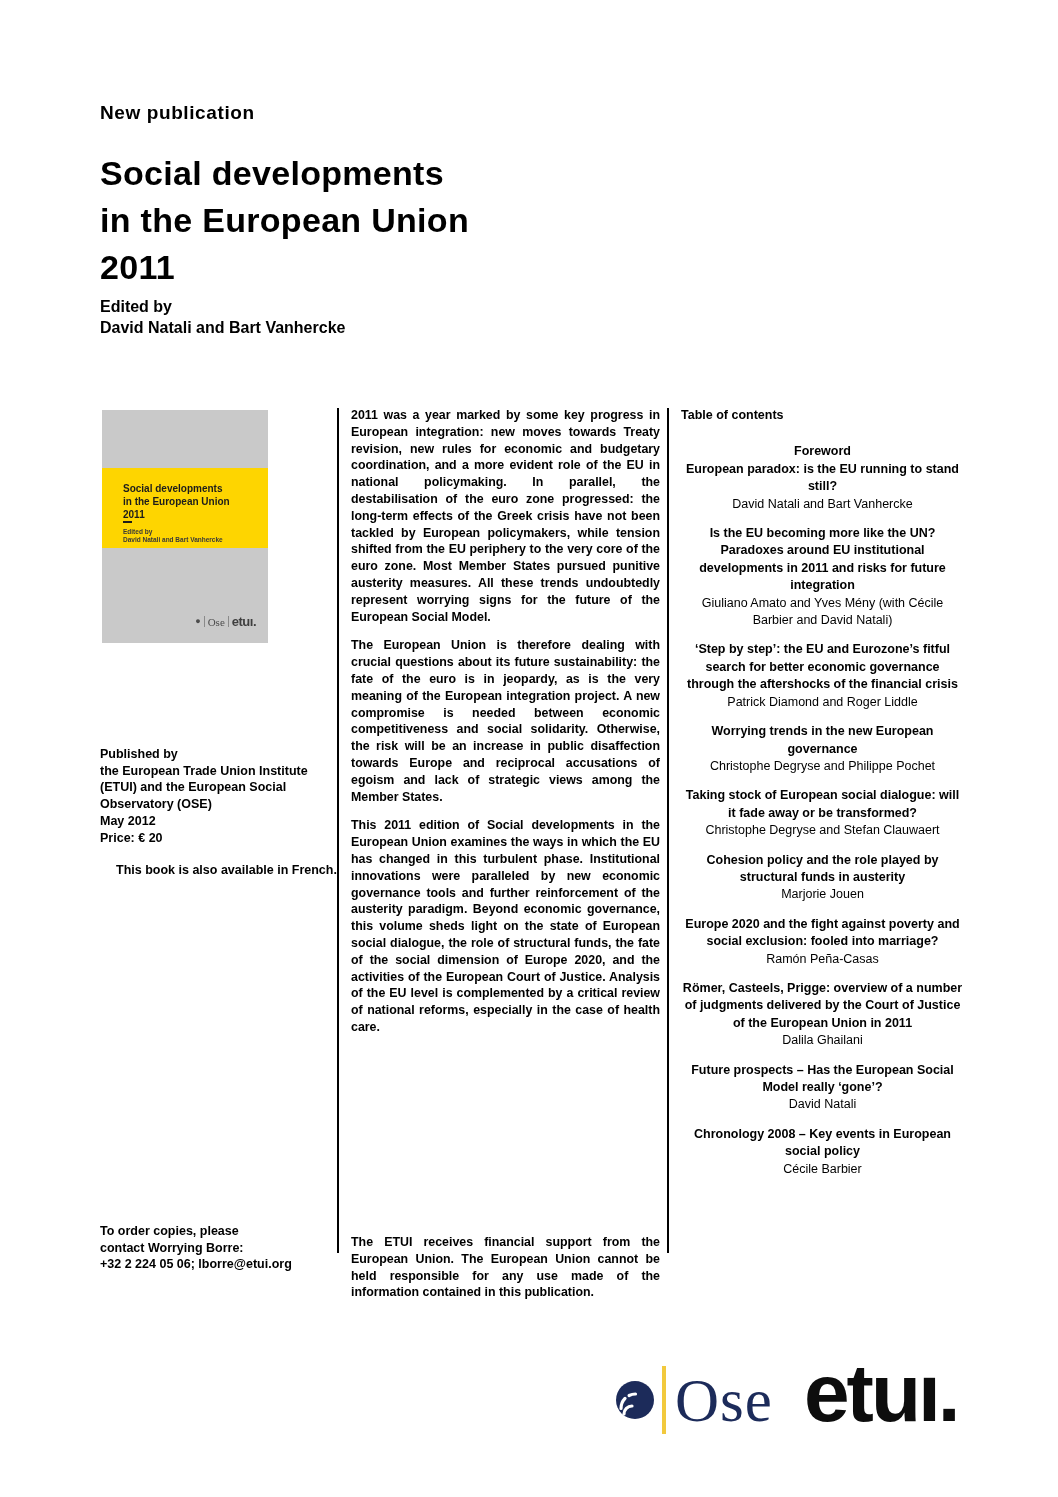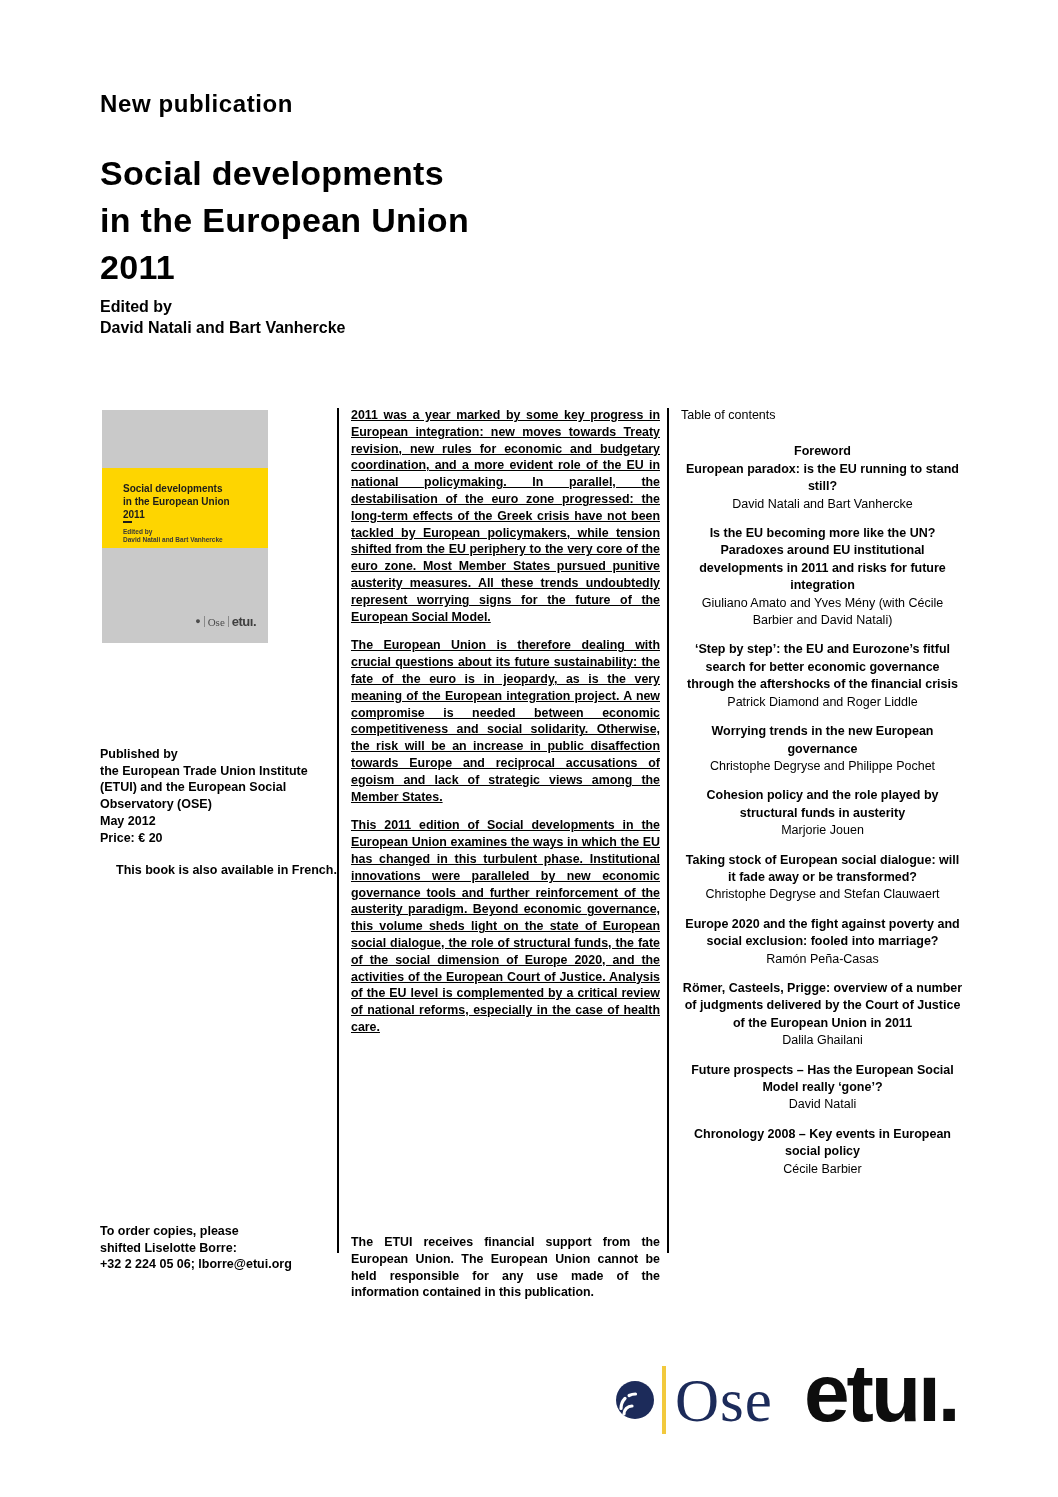--- a/index.html
+++ b/index.html
@@ -2,21 +2,21 @@
 <html><head>
 <meta charset="utf-8">
 <style>
   html,body{margin:0;padding:0;background:#888;}
   .page{
     position:relative;width:1058px;height:1497px;background:#ffffff;
     font-family:"Liberation Sans",sans-serif;color:#000;overflow:hidden;
     margin:0 auto;
   }
   
-  .eyebrow{position:absolute;left:100px;top:90px;font-size:24px;font-weight:bold;letter-spacing:.6px;}
+  .eyebrow{position:absolute;left:100px;top:102px;font-size:19px;font-weight:bold;letter-spacing:.6px;}
   .main-title{position:absolute;left:100px;top:150px;font-size:34px;font-weight:bold;line-height:47px;letter-spacing:.3px;}
   .edited-block{position:absolute;left:100px;top:296px;font-size:16px;font-weight:bold;line-height:21px;}
   
   .cover{position:absolute;left:102px;top:410px;width:166px;height:233px;background:#c9c9c9;}
   .cover-band{position:absolute;left:0;top:58px;width:166px;height:80px;background:#fed500;}
   .cover-title{position:absolute;left:21px;top:14px;font-size:10px;font-weight:bold;line-height:13px;color:#1d1d1b;}
   .cover-dash{position:absolute;left:21px;top:53px;width:9px;height:2px;background:#1d1d1b;}
   .cover-edited{position:absolute;left:21px;top:60px;font-size:6.5px;font-weight:bold;line-height:8px;color:#3a3a38;}
   .cover-logos{position:absolute;right:12px;bottom:14px;display:flex;align-items:center;color:#4d4d4d;}
   .cover-logos .dot{font-size:9px;line-height:1;}
@@ -26,25 +26,25 @@
   
   .vline{position:absolute;top:408px;height:845px;width:1.5px;background:#000;}
   .vline.l{left:337px;} .vline.r{left:667px;}
   
   .left-text{font-size:12.5px;font-weight:bold;line-height:16.7px;margin-top:31px;}
   .published{position:absolute;left:100px;top:715px;}
   .availability{position:absolute;left:116px;top:831px;}
   .order{position:absolute;left:100px;top:1192px;}
   
   .midcol{position:absolute;left:351px;top:407px;width:309px;font-size:12.4px;font-weight:bold;line-height:16.8px;text-align:justify;}
-  .midcol p{margin:0 0 12px 0;text-decoration:underline;}
+  .midcol p{margin:0 0 12px 0;}
   .disclaimer{position:absolute;left:351px;top:1186px;width:309px;font-size:12.4px;font-weight:bold;line-height:16.8px;text-align:justify;margin-top:48px;}
   
   .toc{position:absolute;left:681px;top:407px;width:283px;font-size:12.5px;line-height:17.4px;}
-  .toc-heading{font-weight:normal;margin-bottom:19px;}
+  .toc-heading{font-weight:bold;margin-bottom:19px;}
   .toc-entry{margin-bottom:12px;text-align:center;}
   .toc-kicker{font-weight:bold;}
   .toc-title{font-weight:bold;}
   .toc-authors{font-weight:normal;}
   
   .ose-logo{position:absolute;left:616px;top:1364px;display:flex;align-items:center;height:72px;}
   .ose-bar{width:4px;height:68px;background:#f2c93d;margin:0 9px 0 8px;}
   .ose-text{font-family:"Liberation Serif",serif;font-size:61px;line-height:1;color:#1c2b5a;letter-spacing:1px;}
   .etui-wordmark{position:absolute;left:804px;top:1352px;font-size:82px;font-weight:bold;letter-spacing:-3px;color:#0d0d0d;line-height:1;}
 </style>
@@ -93,21 +93,21 @@
     <div>Published by</div>
     <div>the European Trade Union Institute</div>
     <div>(ETUI) and the European Social</div>
     <div>Observatory (OSE)</div>
     <div>May 2012</div>
     <div>Price: € 20</div>
   </div>
   <div class="left-text availability">This book is also available in French.</div>
   <div class="left-text order">
     <div>To order copies, please</div>
-    <div>shifted Liselotte Borre:</div>
+    <div>contact Worrying Borre:</div>
     <div>+32 2 224 05 06; lborre@etui.org</div>
   </div>
 
   <div class="midcol">
     <p>2011 was a year marked by some key progress in European integration: new moves towards Treaty revision, new rules for economic and budgetary coordination, and a more evident role of the EU in national policymaking. In parallel, the destabilisation of the euro zone progressed: the long-term effects of the Greek crisis have not been tackled by European policymakers, while tension shifted from the EU periphery to the very core of the euro zone. Most Member States pursued punitive austerity measures. All these trends undoubtedly represent worrying signs for the future of the European Social Model.</p>
     <p>The European Union is therefore dealing with crucial questions about its future sustainability: the fate of the euro is in jeopardy, as is the very meaning of the European integration project. A new compromise is needed between economic competitiveness and social solidarity. Otherwise, the risk will be an increase in public disaffection towards Europe and reciprocal accusations of egoism and lack of strategic views among the Member States.</p>
     <p>This 2011 edition of Social developments in the European Union examines the ways in which the EU has changed in this turbulent phase. Institutional innovations were paralleled by new economic governance tools and further reinforcement of the austerity paradigm. Beyond economic governance, this volume sheds light on the state of European social dialogue, the role of structural funds, the fate of the social dimension of Europe 2020, and the activities of the European Court of Justice. Analysis of the EU level is complemented by a critical review of national reforms, especially in the case of health care.</p>
   </div>
   <div class="disclaimer">The ETUI receives financial support from the European Union. The European Union cannot be held responsible for any use made of the information contained in this publication.</div>
 
@@ -125,26 +125,26 @@
     </div>
     <div class="toc-entry">
       <div class="toc-title">‘Step by step’: the EU and Eurozone’s fitful search for better economic governance through the aftershocks of the financial crisis</div>
       <div class="toc-authors">Patrick Diamond and Roger Liddle</div>
     </div>
     <div class="toc-entry">
       <div class="toc-title">Worrying trends in the new European governance</div>
       <div class="toc-authors">Christophe Degryse and Philippe Pochet</div>
     </div>
     <div class="toc-entry">
+      <div class="toc-title">Taking stock of European social dialogue: will it fade away or be transformed?</div>
+      <div class="toc-authors">Christophe Degryse and Stefan Clauwaert</div>
+    </div>
+    <div class="toc-entry">
       <div class="toc-title">Cohesion policy and the role played by structural funds in austerity</div>
       <div class="toc-authors">Marjorie Jouen</div>
-    </div>
-    <div class="toc-entry">
-      <div class="toc-title">Taking stock of European social dialogue: will it fade away or be transformed?</div>
-      <div class="toc-authors">Christophe Degryse and Stefan Clauwaert</div>
     </div>
     <div class="toc-entry">
       <div class="toc-title">Europe 2020 and the fight against poverty and social exclusion: fooled into marriage?</div>
       <div class="toc-authors">Ramón Peña-Casas</div>
     </div>
     <div class="toc-entry">
       <div class="toc-title">Römer, Casteels, Prigge: overview of a number of judgments delivered by the Court of Justice of the European Union in 2011</div>
       <div class="toc-authors">Dalila Ghailani</div>
     </div>
     <div class="toc-entry">

